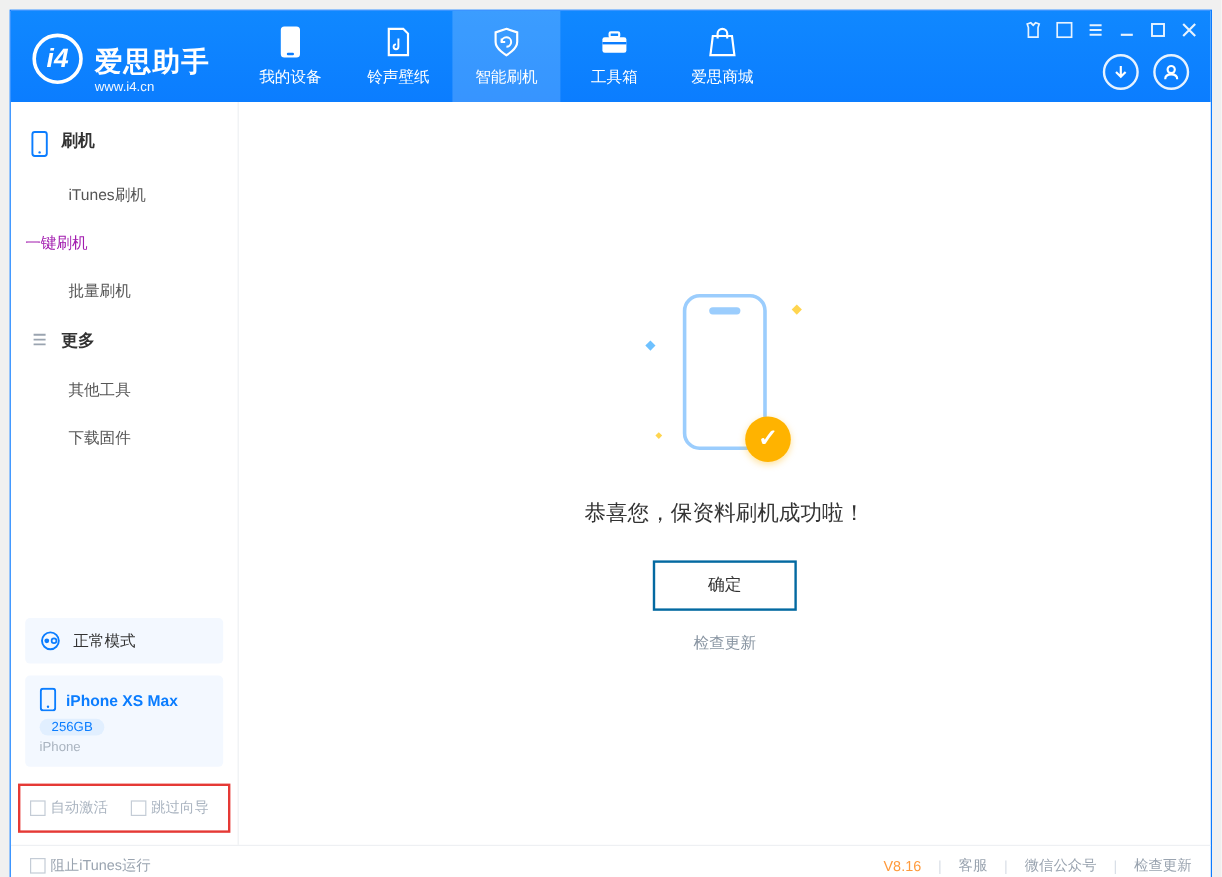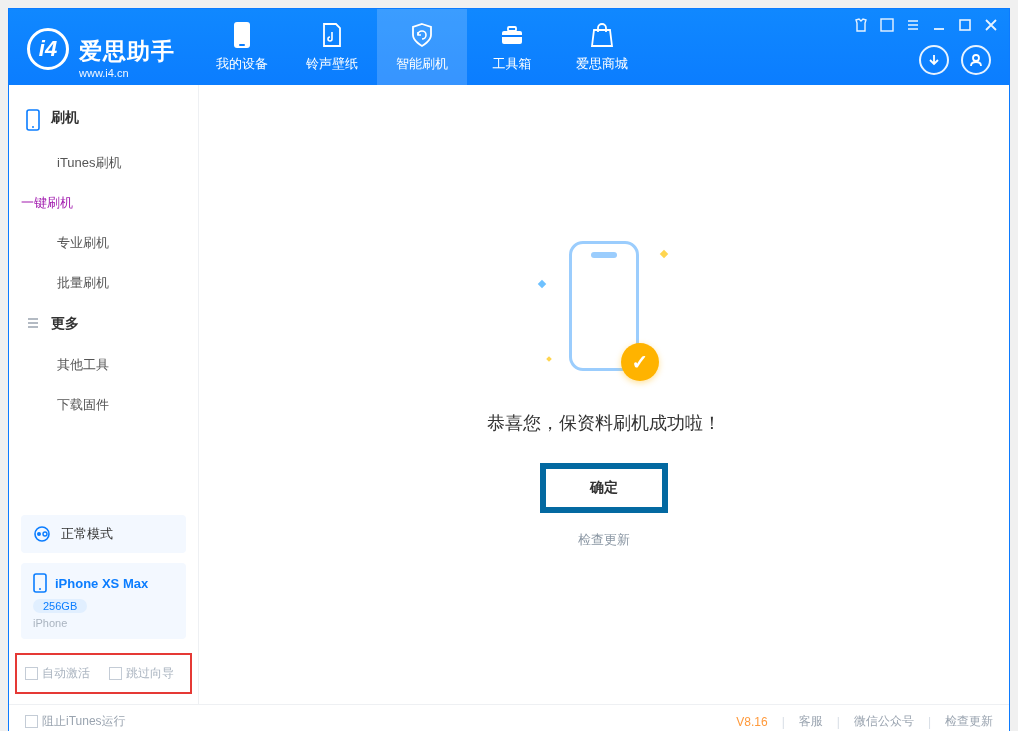--- a/index.html
+++ b/index.html
@@ -35,21 +35,21 @@
 .content{flex:1;display:flex;flex-direction:column;align-items:center;justify-content:center;color:#333;}
 .illus{width:110px;height:150px;position:relative;margin-bottom:20px;}
 .phone{position:absolute;left:20px;top:0;width:70px;height:130px;border:3px solid #9bcdfd;border-radius:14px;background:#fff;}
 .phone:before{content:"";position:absolute;top:8px;left:50%;transform:translateX(-50%);width:26px;height:6px;background:#9bcdfd;border-radius:3px;}
 .badge{position:absolute;right:0;bottom:10px;width:38px;height:38px;background:#ffb300;border-radius:50%;display:flex;align-items:center;justify-content:center;color:#fff;font-size:20px;font-weight:bold;box-shadow:0 2px 6px rgba(255,179,0,0.4);}
 .sparkle{position:absolute;width:6px;height:6px;background:#ffd54f;transform:rotate(45deg);}
 .sparkle.s1{left:-10px;top:40px;background:#6ec1ff;}
 .sparkle.s2{right:-8px;top:10px;}
 .sparkle.s3{left:-2px;bottom:30px;width:4px;height:4px;}
 .success-msg{font-size:18px;color:#333;margin-bottom:28px;}
-.ok-btn{border:6px solid #0369a1;background:#fff;padding:10px 44px;font-size:14px;color:#333;cursor:pointer;margin-bottom:18px;font-weight:bold;}
+.ok-btn{border:2px solid #0369a1;background:#fff;padding:10px 44px;font-size:14px;color:#333;cursor:pointer;margin-bottom:18px;}
 .link{font-size:13px;color:#8a96a3;cursor:pointer;}
 .statusbar{height:34px;border-top:1px solid #eef0f3;display:flex;align-items:center;padding:0 16px;font-size:12px;color:#9aa4b0;justify-content:space-between;}
 .statusbar .left{display:flex;align-items:center;gap:6px;}
 .statusbar .right{display:flex;align-items:center;gap:14px;}
 .statusbar .right span{cursor:pointer;}
 .sep{color:#d8dee6;}
 .version{color:#ff9a3c;}
 svg{display:block;}
 </style>
 </head>
@@ -166,21 +166,20 @@
       <div class="side-scroll">
         <div class="side-group-header">
           <svg width="16" height="22" viewBox="0 0 16 22">
               <rect x="2" y="1" width="12" height="20" rx="2" fill="none" stroke="#0b7dff" stroke-width="1.6"></rect>
               <circle cx="8" cy="18" r="1" fill="#0b7dff"></circle>
             </svg>
           <span>刷机</span>
         </div>
         <div class="side-item">iTunes刷机</div>
         <div class="side-item active">一键刷机</div>
-        <div class="side-item">专业刷机</div>
         <div class="side-item">批量刷机</div>
 
         <div class="side-group-header">
           <svg width="16" height="16" viewBox="0 0 16 16">
               <path d="M3 4 H13 M3 8 H13 M3 12 H13" stroke="#9aa4b0" stroke-width="1.6"></path>
             </svg>
           <span>更多</span>
         </div>
         <div class="side-item">其他工具</div>
         <div class="side-item">下载固件</div>

